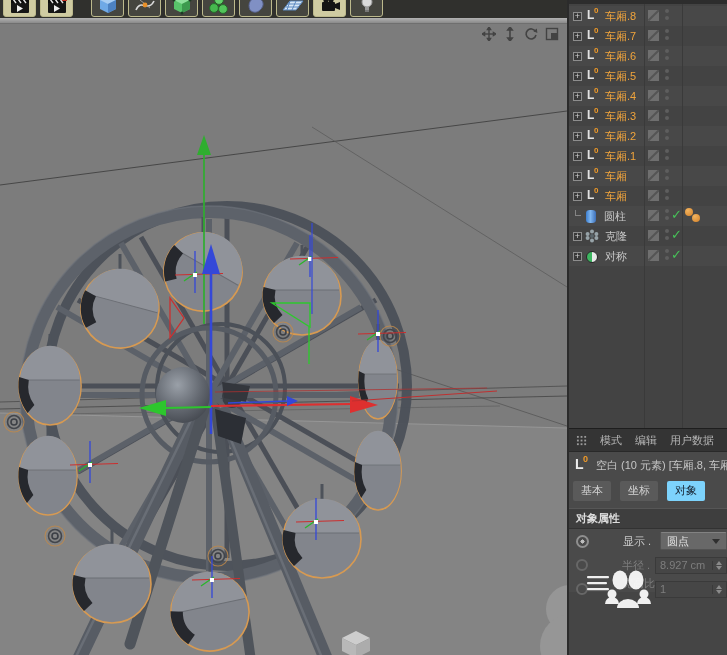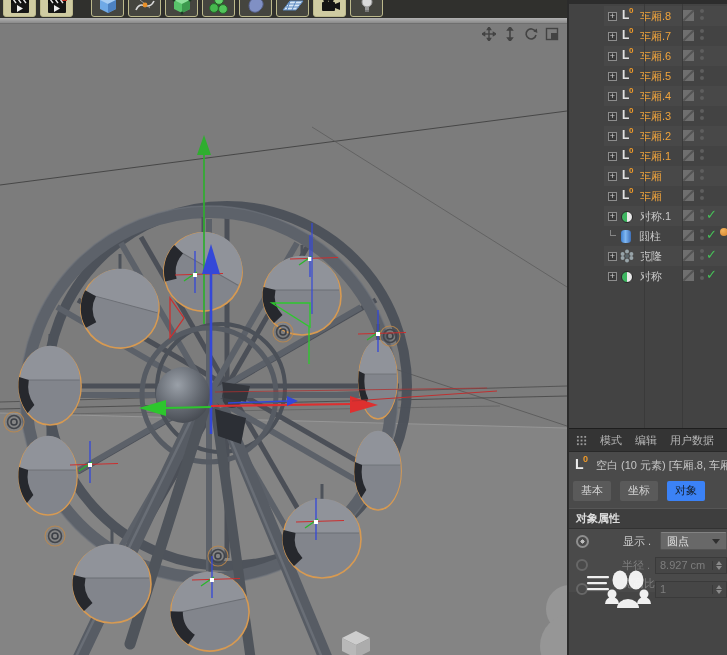--- a/index.html
+++ b/index.html
@@ -19,21 +19,21 @@
   
   #viewport{position:absolute;left:0;top:24px;width:567px;height:631px;background:#7d7d7d;overflow:hidden;}
   #scene{position:absolute;left:0;top:0;}
   #nav-icons{position:absolute;top:3px;right:8px;display:flex;gap:7px;z-index:5;}
   .nav-ic{width:14px;height:14px;opacity:.85;}
   
   #right{position:absolute;left:567px;top:0;width:160px;height:655px;background:#454545;
          border-left:2px solid #2b2b2b;box-sizing:border-box;}
   #om{position:absolute;left:0;top:0;width:100%;height:428px;background:#434343;
       border-top:4px solid #2d2d2d;box-sizing:border-box;overflow:hidden;}
-  #om-rows{position:relative;padding-top:2px;margin-left:35px;}
+  #om-rows{position:relative;padding-top:2px;}
   .om-col-line{position:absolute;top:0;bottom:0;width:1px;background:#3a3a3a;}
   .om-row{position:relative;height:20px;display:flex;align-items:center;font-size:11px;color:#c8c8c8;}
   .om-row:nth-child(odd){background:#484848;}
   .om-row:nth-child(even){background:#434343;}
   .om-expand{position:relative;width:9px;height:9px;margin-left:4px;border:1px solid #8d8d8d;background:#393939;
              box-sizing:border-box;flex:0 0 auto;}
   .om-expand::before{content:"+";position:absolute;left:0;top:-2px;width:7px;font-size:9px;line-height:11px;
              color:#cfcfcf;text-align:center;}
   .om-expand.leaf{border:none;background:transparent;border-left:1px solid #858585;border-bottom:1px solid #858585;
              width:6px;height:6px;margin-top:-6px;margin-left:6px;}
@@ -66,21 +66,21 @@
   #am-grid-icon{width:11px;height:11px;flex:0 0 auto;
       background-image:radial-gradient(#9a9a9a 34%,transparent 36%);background-size:3.7px 3.7px;}
   .am-menu-item{cursor:default;}
   #am-info{height:26px;display:flex;align-items:center;gap:6px;padding:0 5px;font-size:11px;color:#c6c6c6;
            white-space:nowrap;overflow:hidden;}
   .l0-icon{position:relative;width:16px;height:15px;flex:0 0 auto;}
   .l0-icon::before{content:"L";position:absolute;left:1px;top:-2px;font-size:14px;font-weight:bold;color:#ececec;}
   .l0-icon::after{content:"0";position:absolute;left:9px;top:-4px;font-size:9px;font-weight:bold;color:#f09a28;}
   #am-tabs{display:flex;gap:9px;padding:3px 4px 4px 4px;}
   .am-tab{background:#5a5a5a;color:#d2d2d2;font-size:11px;padding:2px 8px 3px 8px;border-radius:2px;}
-  .am-tab.active{background:#3b82f6;color:#141f2c;}
+  .am-tab.active{background:#7dd3fc;color:#141f2c;}
   #am-section{height:19px;line-height:19px;margin-top:3px;padding-left:7px;background:#3e3e3e;
       border-top:1px solid #565656;border-bottom:1px solid #323232;color:#dcdcdc;font-size:11px;font-weight:bold;}
   .prop-row{height:24px;display:flex;align-items:center;padding-left:7px;font-size:11px;color:#c9c9c9;}
   .prop-row.disabled{color:#7d7d7d;}
   .prop-toggle{width:9px;height:9px;border:2px solid #8f8f8f;border-radius:50%;margin-right:6px;flex:0 0 auto;
       background:radial-gradient(circle,#bdbdbd 30%,transparent 34%);}
   .prop-row.disabled .prop-toggle{border-color:#676767;background:none;width:8px;height:8px;}
   .prop-label{width:33px;flex:0 0 auto;margin-left:28px;}
   .prop-label::after{content:" .";color:inherit;}
   .prop-dropdown{width:80px;height:18px;margin-left:4px;background:#686868;border:1px solid #535353;
@@ -477,32 +477,20 @@
       <span class="om-icon om-icon-null"></span>
       <span class="om-label">车厢</span>
       <span class="om-chip"></span>
       <span class="om-dots">
               <i></i>
               <i></i>
             </span>
 
     </div>
           <div class="om-row">
-      <span class="om-expand"></span>
-      <span class="om-icon om-icon-symmetry"></span>
-      <span class="om-label">对称.1</span>
-      <span class="om-chip"></span>
-      <span class="om-dots">
-              <i></i>
-              <i></i>
-            </span>
-      <span class="om-check"></span>
-
-    </div>
-          <div class="om-row">
       <span class="om-expand leaf"></span>
       <span class="om-icon om-icon-cylinder"></span>
       <span class="om-label">圆柱</span>
       <span class="om-chip"></span>
       <span class="om-dots">
               <i></i>
               <i></i>
             </span>
       <span class="om-check"></span>
       <span class="om-tags">

